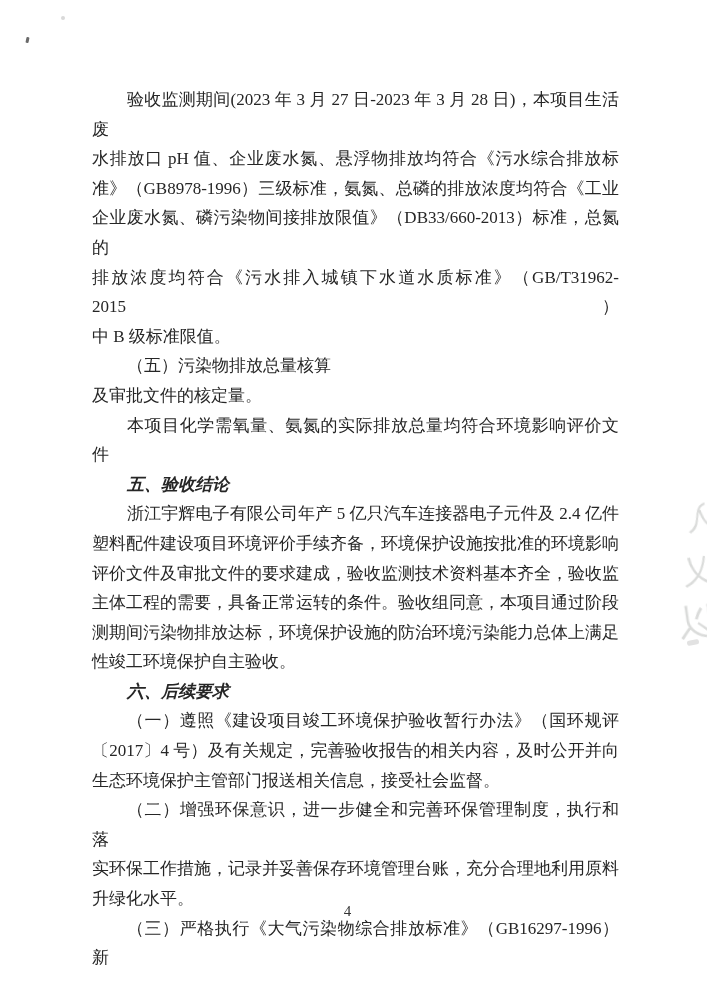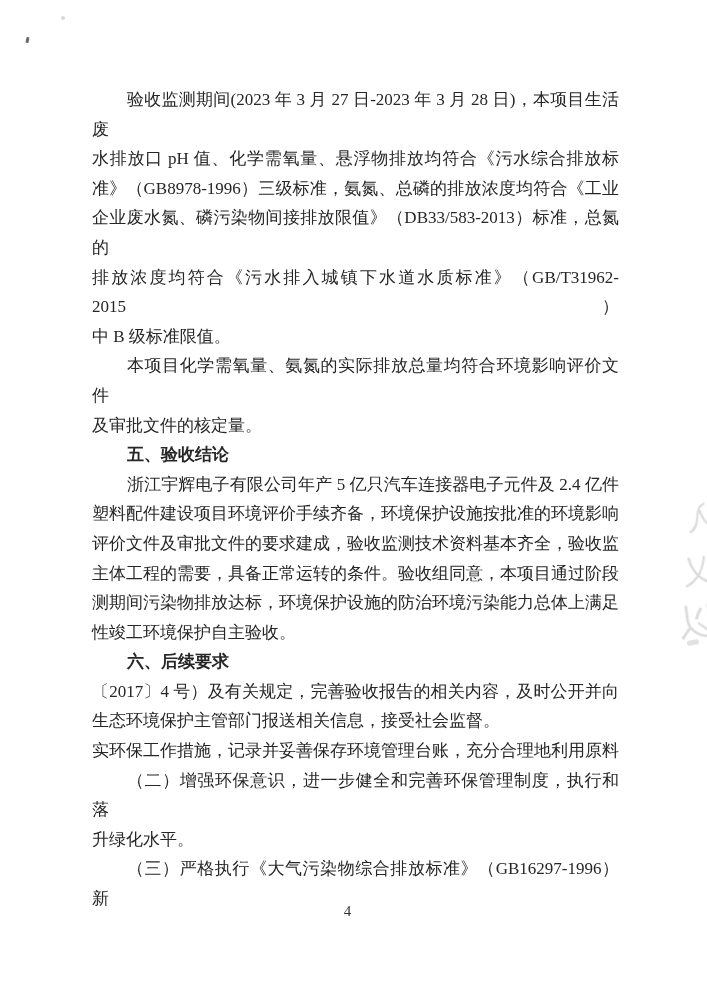--- a/index.html
+++ b/index.html
@@ -24,21 +24,21 @@
     text-align: justify;
     text-align-last: justify;
     text-justify: inter-character;
     white-space: normal;
   }
   .end {
     text-align: right;
     text-align-last: left;
   }
   .ind { text-indent: 35px; }
-  .bold { font-weight: bold; }
+  .bold { font-weight: bold; font-style: italic; }
   .footer {
     position: absolute;
     top: 903px;
     left: 0;
     width: 695px;
     text-align: center;
     font-size: 15px;
     color: #333333;
   }
   
@@ -85,46 +85,48 @@
 <body>
 
 <div class="page">
 
   <div class="speck"></div>
   <div class="speck-faint"></div>
 
   <div class="content">
 
     <div class="line ind">验收监测期间(2023 年 3 月 27 日-2023 年 3 月 28 日)，本项目生活废</div>
-    <div class="line">水排放口 pH 值、化学需氧量、悬浮物排放均符合《污水综合排放标</div>
+    <div class="line">水排放口 pH 值、企业废水氮、悬浮物排放均符合《污水综合排放标</div>
     <div class="line">准》（GB8978-1996）三级标准，氨氮、总磷的排放浓度均符合《工业</div>
-    <div class="line">企业废水氮、磷污染物间接排放限值》（DB33/583-2013）标准，总氮的</div>
+    <div class="line">企业废水氮、磷污染物间接排放限值》（DB33/660-2013）标准，总氮的</div>
     <div class="line">排放浓度均符合《污水排入城镇下水道水质标准》（GB/T31962-2015）</div>
     <div class="line end">中 B 级标准限值。</div>
 
+    <div class="line end ind">（五）污染物排放总量核算</div>
 
+    <div class="line end">及审批文件的核定量。</div>
     <div class="line ind">本项目化学需氧量、氨氮的实际排放总量均符合环境影响评价文件</div>
-    <div class="line end">及审批文件的核定量。</div>
 
     <div class="line end ind bold">五、验收结论</div>
 
     <div class="line ind">浙江宇辉电子有限公司年产 5 亿只汽车连接器电子元件及 2.4 亿件</div>
     <div class="line">塑料配件建设项目环境评价手续齐备，环境保护设施按批准的环境影响</div>
     <div class="line">评价文件及审批文件的要求建成，验收监测技术资料基本齐全，验收监</div>
     <div class="line">主体工程的需要，具备正常运转的条件。验收组同意，本项目通过阶段</div>
     <div class="line">测期间污染物排放达标，环境保护设施的防治环境污染能力总体上满足</div>
     <div class="line end">性竣工环境保护自主验收。</div>
 
     <div class="line end ind bold">六、后续要求</div>
 
+    <div class="line ind">（一）遵照《建设项目竣工环境保护验收暂行办法》（国环规评</div>
     <div class="line">〔2017〕4 号）及有关规定，完善验收报告的相关内容，及时公开并向</div>
     <div class="line end">生态环境保护主管部门报送相关信息，接受社会监督。</div>
 
+    <div class="line ind">（二）增强环保意识，进一步健全和完善环保管理制度，执行和落</div>
     <div class="line">实环保工作措施，记录并妥善保存环境管理台账，充分合理地利用原料</div>
-    <div class="line ind">（二）增强环保意识，进一步健全和完善环保管理制度，执行和落</div>
     <div class="line end">升绿化水平。</div>
 
     <div class="line ind">（三）严格执行《大气污染物综合排放标准》（GB16297-1996）新</div>
 
   </div>
 
   <div class="bleed b1">入</div>
   <div class="bleed b2">乂</div>
   <div class="bleed b3">以</div>
   <div class="b4"></div>

